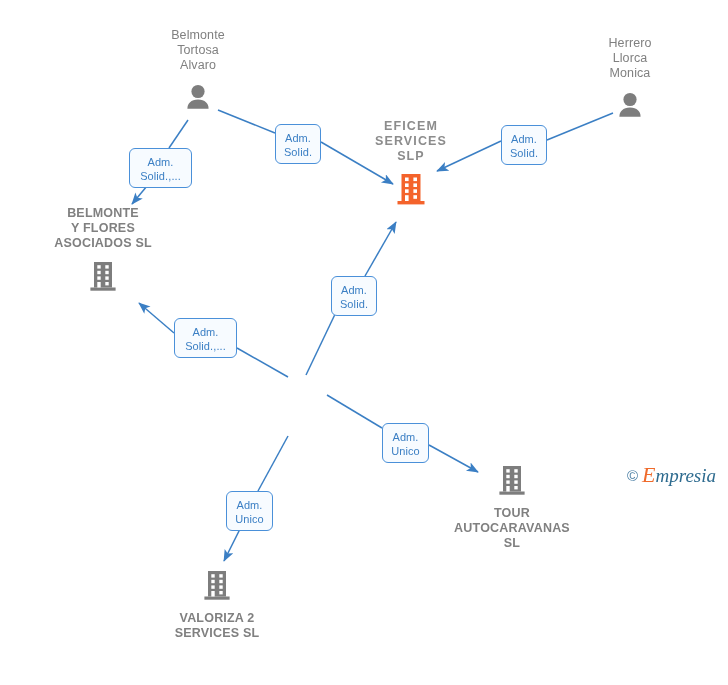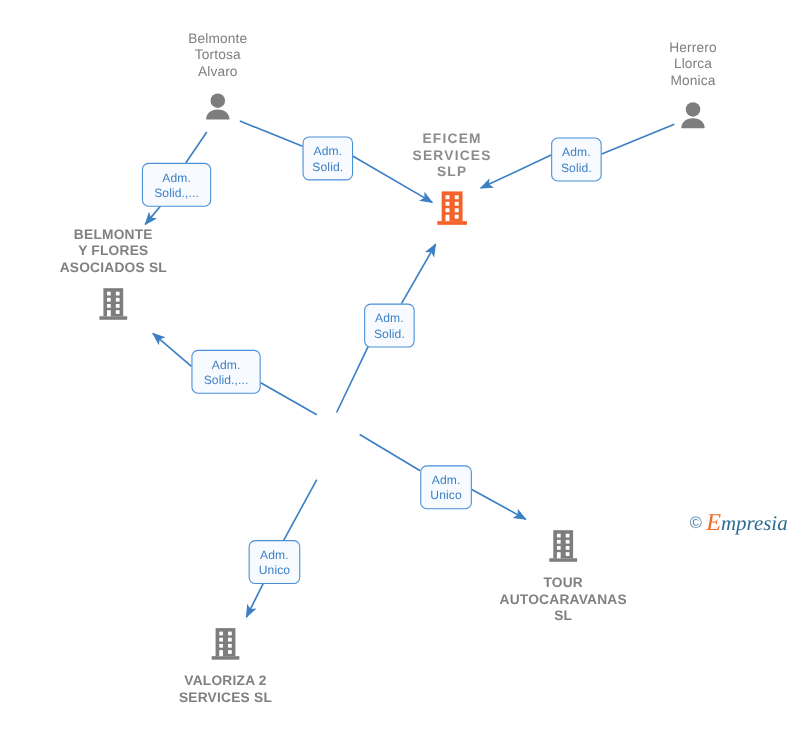--- a/index.html
+++ b/index.html
@@ -172,41 +172,41 @@
         <rect x="16.3" y="10.8" width="3.4" height="3.4" fill="#ffffff"></rect>
         <rect x="8.3" y="16.4" width="3.4" height="3.4" fill="#ffffff"></rect>
         <rect x="16.3" y="16.4" width="3.4" height="3.4" fill="#ffffff"></rect>
         <rect x="16.3" y="22" width="3.4" height="3.4" fill="#ffffff"></rect>
         <rect x="8.3" y="22" width="3.4" height="5.5" fill="#ffffff"></rect>
       </svg>
     </span>
   </div>
 
 
-  <div class="node" style="left:432px;top:480px;width:160px;align-items:center;">
+  <div class="node" style="left:432px;top:464px;width:160px;align-items:center;">
     <span class="icon-wrap">
       <svg width="28" height="32" viewBox="0 0 28 32">
         <rect x="5" y="2" width="18" height="25.5" fill="#7d7d7d"></rect>
         <rect x="1.4" y="27.5" width="25.2" height="3.2" fill="#7d7d7d"></rect>
         <rect x="8.3" y="5.2" width="3.4" height="3.4" fill="#ffffff"></rect>
         <rect x="16.3" y="5.2" width="3.4" height="3.4" fill="#ffffff"></rect>
         <rect x="8.3" y="10.8" width="3.4" height="3.4" fill="#ffffff"></rect>
         <rect x="16.3" y="10.8" width="3.4" height="3.4" fill="#ffffff"></rect>
         <rect x="8.3" y="16.4" width="3.4" height="3.4" fill="#ffffff"></rect>
         <rect x="16.3" y="16.4" width="3.4" height="3.4" fill="#ffffff"></rect>
         <rect x="16.3" y="22" width="3.4" height="3.4" fill="#ffffff"></rect>
         <rect x="8.3" y="22" width="3.4" height="5.5" fill="#ffffff"></rect>
       </svg>
     </span>
     <div class="node-label company" style="margin-top:6px;">TOUR
 AUTOCARAVANAS
 SL</div>
   </div>
 
-  <div class="node" style="left:125px;top:569px;width:160px;">
+  <div class="node" style="left:137px;top:569px;width:160px;">
     <span class="icon-wrap">
       <svg width="28" height="32" viewBox="0 0 28 32">
         <rect x="5" y="2" width="18" height="25.5" fill="#7d7d7d"></rect>
         <rect x="1.4" y="27.5" width="25.2" height="3.2" fill="#7d7d7d"></rect>
         <rect x="8.3" y="5.2" width="3.4" height="3.4" fill="#ffffff"></rect>
         <rect x="16.3" y="5.2" width="3.4" height="3.4" fill="#ffffff"></rect>
         <rect x="8.3" y="10.8" width="3.4" height="3.4" fill="#ffffff"></rect>
         <rect x="16.3" y="10.8" width="3.4" height="3.4" fill="#ffffff"></rect>
         <rect x="8.3" y="16.4" width="3.4" height="3.4" fill="#ffffff"></rect>
         <rect x="16.3" y="16.4" width="3.4" height="3.4" fill="#ffffff"></rect>

